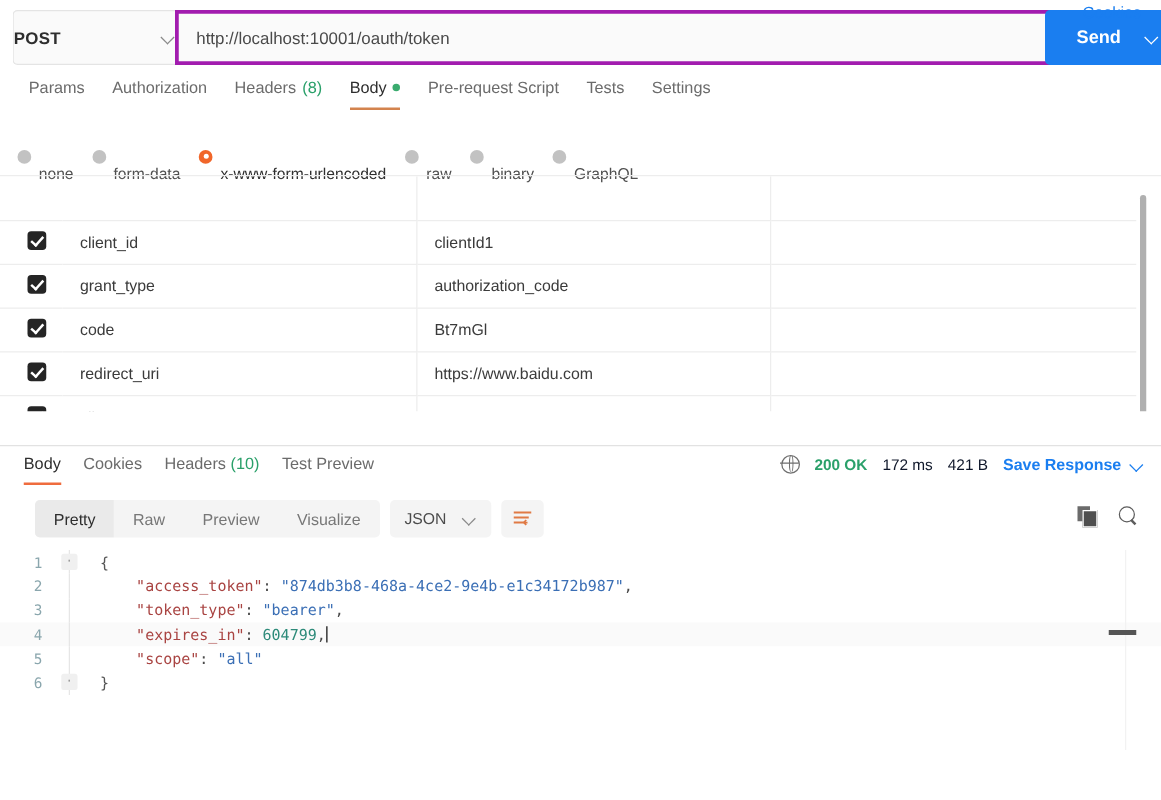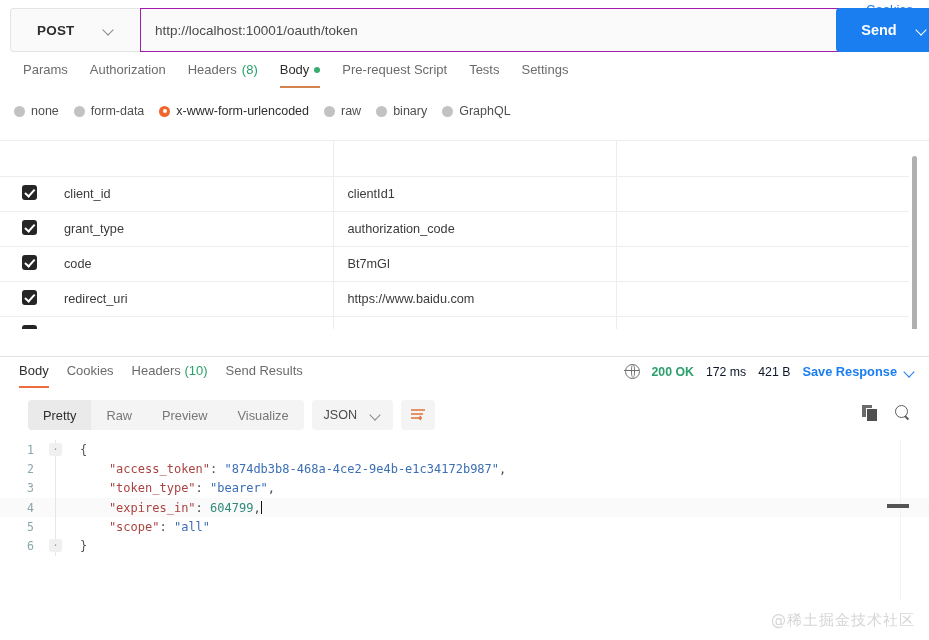--- a/index.html
+++ b/index.html
@@ -22,38 +22,38 @@
     width: 909px; height: 44px;
     display: flex; align-items: stretch;
   }
   .method-box {
     width: 130px; height: 44px;
     background: #fafafa;
     border: 1px solid #e4e4e4;
     border-right: none;
     border-radius: 4px 0 0 4px;
     display: flex; align-items: center;
-    padding: 0 26px;
+    padding: 0 0;
     justify-content: space-between;
   }
   .method-label {
     font-size: 13.5px; font-weight: bold; color: #2e2e2e; letter-spacing: .2px;
   }
   .chev { width: 10px; height: 10px; position: relative; flex: none; }
   .chev::after {
     content:""; position:absolute; left:0; top:1px;
     width:7px; height:7px;
     border-right: 1.4px solid #8a8a8a;
     border-bottom: 1.4px solid #8a8a8a;
     transform: rotate(45deg);
   }
   .url-input {
     flex: 1; height: 44px;
     background: #fafafa;
-    border: 1px solid #a21caf;
+    border: 3px solid #a21caf;
     display: flex; align-items: center;
     padding: 0 14px;
     font-size: 13.5px; color: #4a4a4a;
   }
   .send-btn {
     position: absolute; right: 0; top: 0;
     width: 116px; height: 44px;
     background: #1a7ef0;
     border-radius: 4px;
     display: flex; align-items: center; justify-content: center;
@@ -103,21 +103,21 @@
   .radio {
     width: 11px; height: 11px; border-radius: 50%;
     background: #c2c2c2; flex: none;
     position: relative;
   }
   .btype.sel .radio { background: #f1662a; }
   .btype.sel .radio::after {
     content:""; position:absolute; left:3.2px; top:3.2px;
     width:4.6px; height:4.6px; border-radius:50%; background:#fff;
   }
-  .btype-label { color: #4f4f4f; }
+  .btype-label { color: #4f4f4f; margin-top: 28px; }
   .btype.sel .btype-label { color: #2e2e2e; }
 
   
   .kv-wrap {
     position: absolute; left: 0; top: 140px;
     width: 929px; height: 189px;
     overflow: hidden;
     border-top: 1px solid #ededed;
   }
   .kv-table { width: 909px; border-collapse: collapse; table-layout: fixed; }
@@ -431,21 +431,21 @@
       <span>Body</span>
     </div>
     <div class="rstab">
       <span>Cookies</span>
     </div>
     <div class="rstab">
       <span>Headers</span>
       <span class="hdr-count">(10)</span>
     </div>
     <div class="rstab">
-      <span>Send Results</span>
+      <span>Test Preview</span>
     </div>
   </div>
 
   <div class="resp-meta">
     <span class="globe-ic"></span>
     <span class="meta-ok">200 OK</span>
     <span class="meta-val">172 ms</span>
     <span class="meta-val">421 B</span>
     <span class="save-resp">
       <span>Save Response</span>
@@ -523,14 +523,13 @@
           <span class="ln">6</span>
           <span class="gutter">
             <span class="gutter-line"></span>
             <span class="fold">·</span>
           </span>
           <span class="code-txt"><span class="brace">}</span></span>
         </div>
       </div>
   </div>
 
-  <div class="watermark">@稀土掘金技术社区</div>
 </div>
 
 </body></html>

